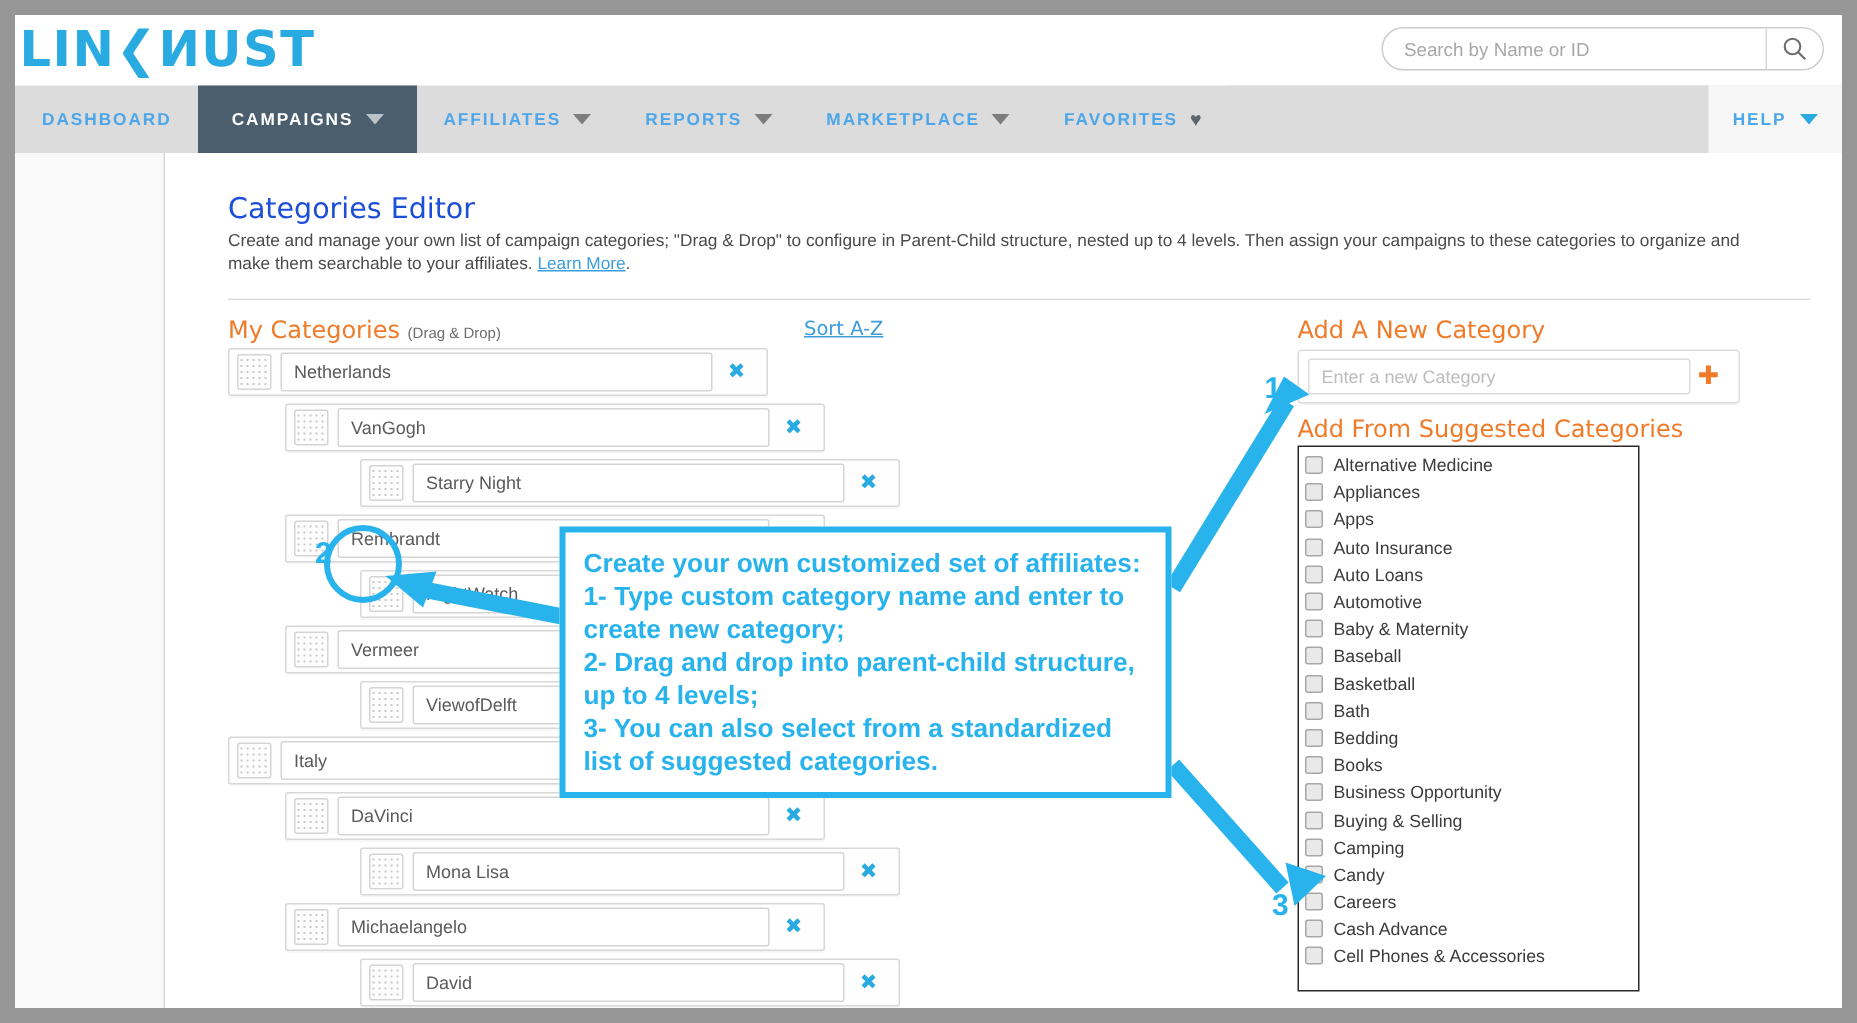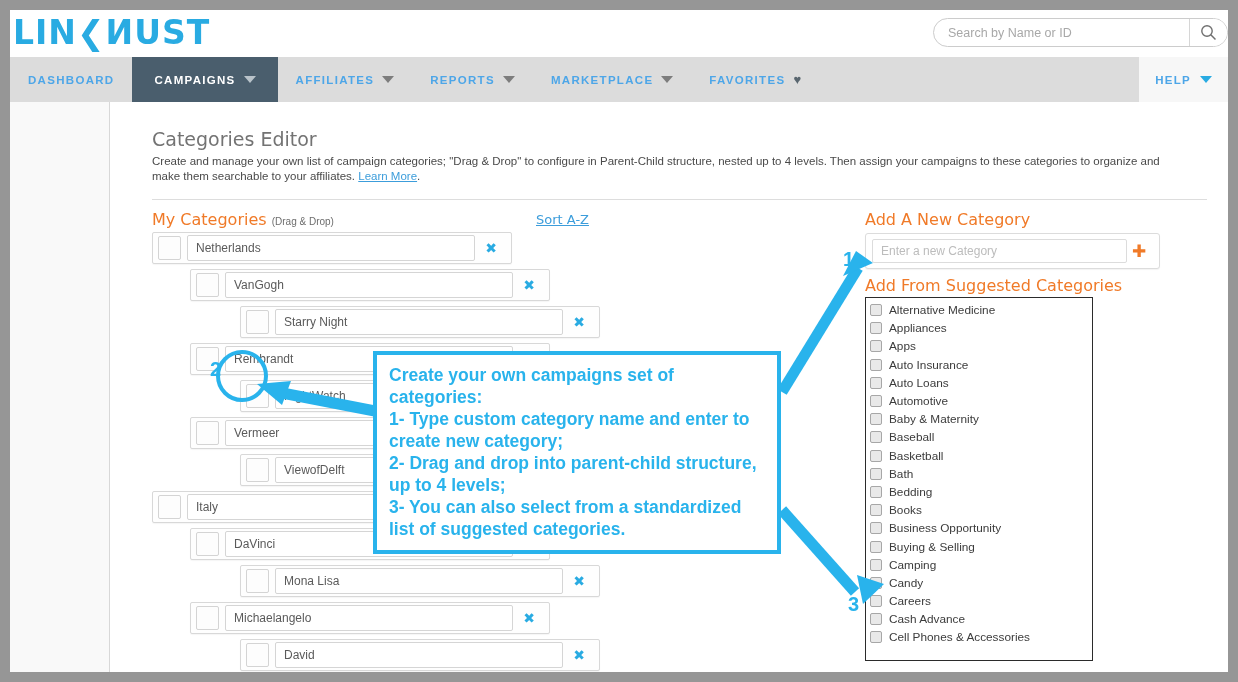--- a/index.html
+++ b/index.html
@@ -31,21 +31,21 @@
     font-weight: bold;
     letter-spacing: 1px;
     color: #29abe2;
     font-family: "DejaVu Sans", sans-serif;
     white-space: nowrap;
   }
   .logo .arrowk { display: inline-block; transform: scaleX(1); }
 
   .searchwrap {
     position: absolute;
-    right: 0; top: 8px;
+    right: 12px; top: 8px;
     width: 295px; height: 29px;
     display: flex;
     border: 1px solid #cccccc;
     border-radius: 15px;
     overflow: hidden;
     background: #fff;
   }
   .searchwrap input {
     flex: 1;
     border: none;
@@ -110,21 +110,21 @@
   }
   .nav-help .caret { border-top-color: #29abe2; }
 
   
   .bodyrow { display: flex; height: 570px; }
   .leftrail { width: 100px; background: #f9f9f9; border-right: 1px solid #d8d8d8; }
   .content { flex: 1; position: relative; background: #ffffff; }
 
   .page-title {
     position: absolute; left: 42px; top: 26px;
-    font-size: 19px; color: #737373;
+    font-size: 19px; color: #1d4ed8;
     font-family: "DejaVu Sans", sans-serif;
   }
   .page-desc {
     position: absolute; left: 42px; top: 52px;
     width: 1030px;
     font-size: 11.5px; line-height: 15px; color: #4a4a4a;
   }
   .page-desc a { color: #3c9ddb; }
   .divider {
     position: absolute; left: 42px; top: 97px;
@@ -561,20 +561,20 @@
       </g>
     </svg>
 
     <div class="circle-hl"></div>
 
     <div class="anno-num n1">1</div>
     <div class="anno-num n2">2</div>
     <div class="anno-num n3">3</div>
 
     <div class="callout">
-      <p>Create your own campaigns set of categories:</p>
+      <p>Create your own customized set of affiliates:</p>
       <p>1- Type custom category name and enter to create new category;</p>
       <p>2- Drag and drop into parent-child structure, up to 4 levels;</p>
       <p>3- You can also select from a standardized list of suggested categories.</p>
     </div>
   </div>
 
 </div>
 
 </body></html>

